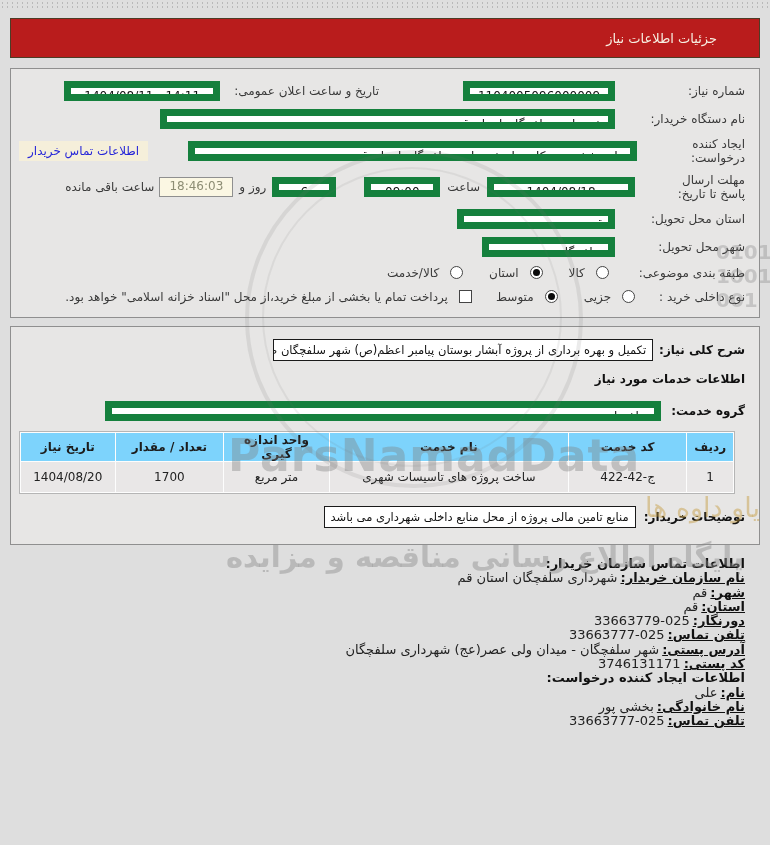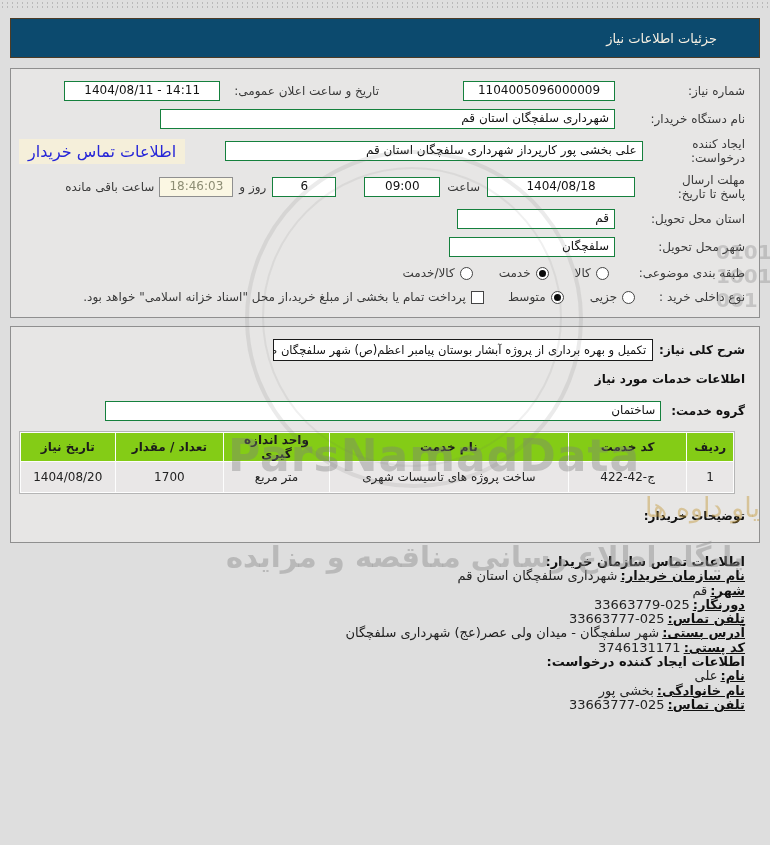--- a/index.html
+++ b/index.html
@@ -6,55 +6,55 @@
   body{width:770px;height:845px;overflow:hidden;background:#dedede;
        font-family:"DejaVu Sans","Liberation Sans",sans-serif;font-size:12px;color:#333;}
   .page{position:relative;width:770px;height:845px;direction:rtl;overflow:hidden;}
 
   
   .dots{height:8px;width:100%;
         background-image:radial-gradient(#b9b9b9 1px, transparent 1px);
         background-size:5px 4px;background-position:0 1px;}
 
   
-  .titlebar{margin:10px 10px 0 10px;height:40px;background:#0c4a6e;border:1px solid #4d3c26;
+  .titlebar{margin:10px 10px 0 10px;height:40px;background:#b91c1c;border:1px solid #4d3c26;
             display:flex;align-items:center;padding-right:42px;box-sizing:border-box;
             color:#f7f0e2;font-size:13px;}
 
   
   .panel{margin:10px 10px 0 10px;border:1px solid #8f8f8f;background:#e7e6e5;
          padding:12px 8px 12px 8px;box-sizing:border-box;}
   .panel2{margin-top:8px;padding-bottom:16px;}
 
   .row{display:flex;align-items:center;margin:0 6px 8px 0;min-height:20px;}
   .row:last-child{margin-bottom:0;}
   .lbl{color:#3a3a3a;}
   .lbl2{line-height:14px;}
   .b{font-weight:bold;color:#111;}
 
-  .input{background:#fff;border:1px solid #15803d;height:20px;box-sizing:border-box;
+  .input{background:#fff;border:7px solid #15803d;height:20px;box-sizing:border-box;
          padding:1px 5px 0 5px;font-size:12px;color:#111;white-space:nowrap;overflow:hidden;}
   .center{text-align:center;}
   .ltr{direction:ltr;unicode-bidi:embed;}
   .cream{background:#fbf7e3;color:#8d8d74;border:1px solid #8f8f8f;}
-  .linkbox{background:#f5efda;color:#2626d8;padding:3px 9px;font-size:16px;white-space:nowrap;cursor:pointer;}
+  .linkbox{background:#f5efda;color:#2626d8;padding:3px 9px;font-size:12px;white-space:nowrap;cursor:pointer;}
 
   .radio{width:13px;height:13px;border-radius:50%;border:1px solid #444;background:#fff;
          box-sizing:border-box;flex:0 0 auto;}
   .radio.sel::after{content:"";display:block;width:7px;height:7px;margin:2px;border-radius:50%;background:#0a0a0a;}
   .checkbox{width:13px;height:13px;border:1px solid #444;background:#fff;box-sizing:border-box;flex:0 0 auto;}
-  .opt{display:flex;align-items:flex-end;gap:5px;}
+  .opt{display:flex;align-items:flex-start;gap:11px;}
 
   .valbox{background:#fff;border:1px solid #1a1a1a;padding:3px 6px;font-size:11.5px;color:#111;
           white-space:nowrap;overflow:hidden;box-sizing:border-box;}
 
   
   table.svc{border-collapse:separate;border-spacing:1px;background:#fdfdfd;border:1px solid #b5b5b5;
             margin:4px 16px 12px auto;direction:rtl;}
-  table.svc th{background:#84cc16;color:#1c1c1c;font-weight:bold;font-size:12px;height:26px;padding:0 4px;}
+  table.svc th{background:#7dd3fc;color:#1c1c1c;font-weight:bold;font-size:12px;height:26px;padding:0 4px;}
   table.svc td{background:#e9e7e7;color:#222;font-size:12px;height:30px;text-align:center;padding:0 8px;}
   .cw0{width:38px}.cw1{width:112px}.cw2{width:240px}.cw3{width:100px}.cw4{width:103px}.cw5{width:86px}
 
   
   .contact{margin:12px 25px 0 0;font-size:13px;line-height:14.3px;color:#222;}
   .cl .lab{font-weight:bold;color:#111;margin-left:3px;text-decoration:underline;}
   .hdr{font-weight:bold;color:#111;}
 
   
   .wm{position:absolute;inset:0;pointer-events:none;z-index:5;}
@@ -115,32 +115,32 @@
       <span class="lbl" style="margin-right:5px">ساعت باقی مانده</span>
     </div>
 
     <div class="row">
       <span class="lbl" style="width:102px">استان محل تحویل:</span>
       <span class="input" style="width:158px;margin-right:28px">قم</span>
     </div>
 
     <div class="row">
       <span class="lbl" style="width:102px">شهر محل تحویل:</span>
-      <span class="input" style="width:166px;margin-right:28px">سلفچگان</span>
+      <span class="input" style="width:133px;margin-right:28px">سلفچگان</span>
     </div>
 
     <div class="row" style="min-height:16px">
       <span class="lbl">طبقه بندی موضوعی:</span>
       <span class="opt" style="margin-right:30px">
         <span class="radio"></span>
         <span class="lbl">کالا</span>
       </span>
       <span class="opt" style="margin-right:26px">
         <span class="radio sel"></span>
-        <span class="lbl">خدمت</span>
+        <span class="lbl">استان</span>
       </span>
       <span class="opt" style="margin-right:26px">
         <span class="radio"></span>
         <span class="lbl">کالا/خدمت</span>
       </span>
     </div>
 
     <div class="row" style="min-height:16px;margin-bottom:0">
       <span class="lbl">نوع داخلی خرید :</span>
       <span class="opt" style="margin-right:24px">
@@ -192,30 +192,34 @@
           <td>ساخت پروژه های تاسیسات شهری</td>
           <td>متر مربع</td>
           <td>1700</td>
           <td>1404/08/20</td>
         </tr>
       </tbody>
     </table>
 
     <div class="row" style="margin-bottom:0">
       <span class="b">توضیحات خریدار:</span>
+      <span class="valbox" style="margin-right:8px">منابع تامین مالی پروژه از محل منابع داخلی شهرداری می باشد</span>
     </div>
   </div>
 
   <div class="contact">
     <div class="hdr">اطلاعات تماس سازمان خریدار:</div>
     <div class="cl">
       <span class="lab">نام سازمان خریدار:</span><span>شهرداری سلفچگان استان قم</span>
     </div>
     <div class="cl">
       <span class="lab">شهر:</span><span>قم</span>
+    </div>
+    <div class="cl">
+      <span class="lab">استان:</span><span>قم</span>
     </div>
     <div class="cl">
       <span class="lab">دورنگار:</span><span>025‏-33663779</span>
     </div>
     <div class="cl">
       <span class="lab">تلفن تماس:</span><span>025‏-33663777</span>
     </div>
     <div class="cl">
       <span class="lab">آدرس پستی:</span><span>شهر سلفچگان - میدان ولی عصر(عج) شهرداری سلفچگان</span>
     </div>

